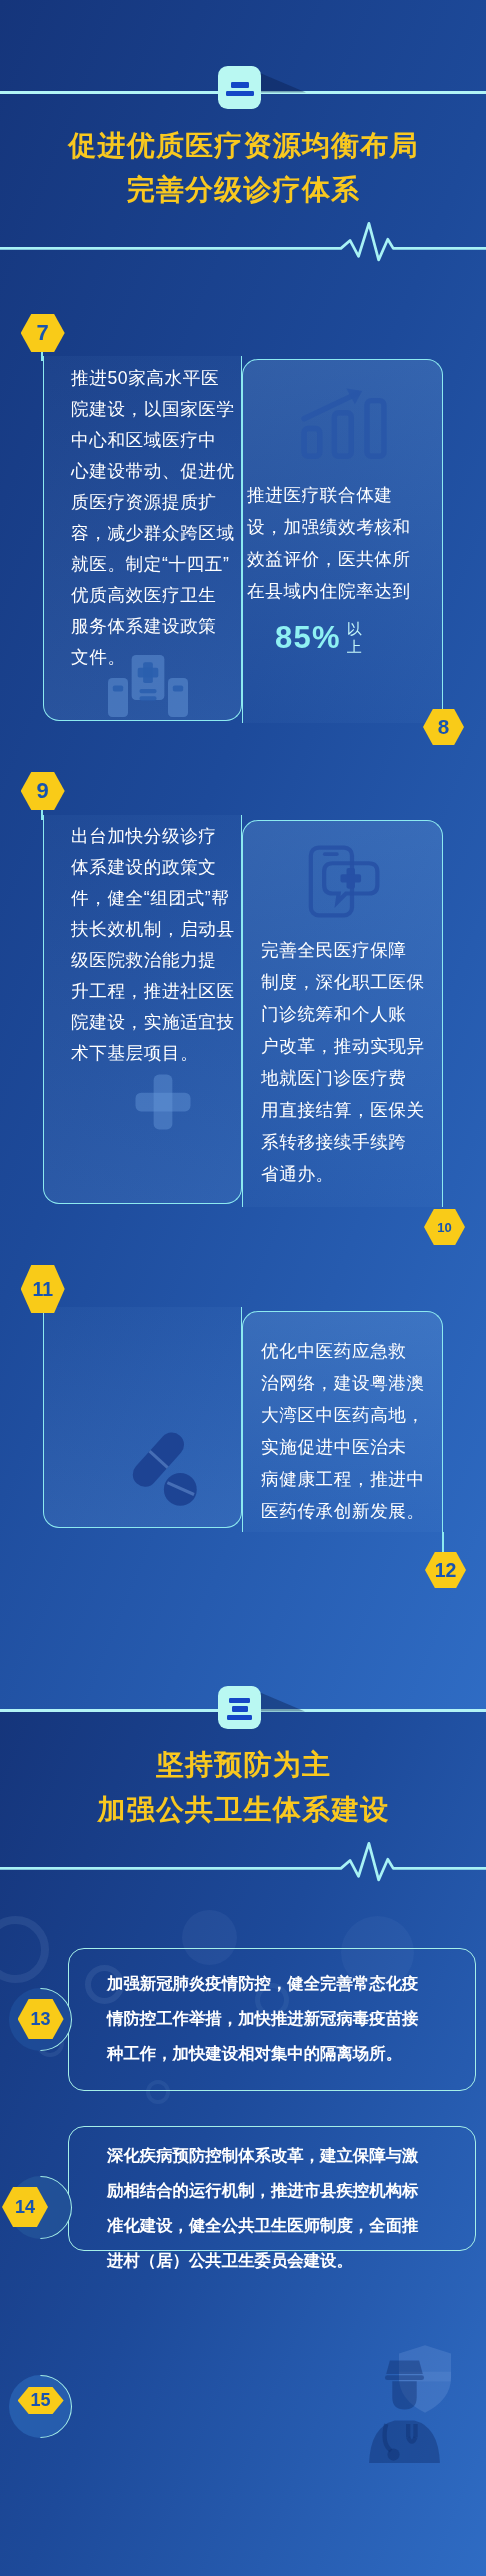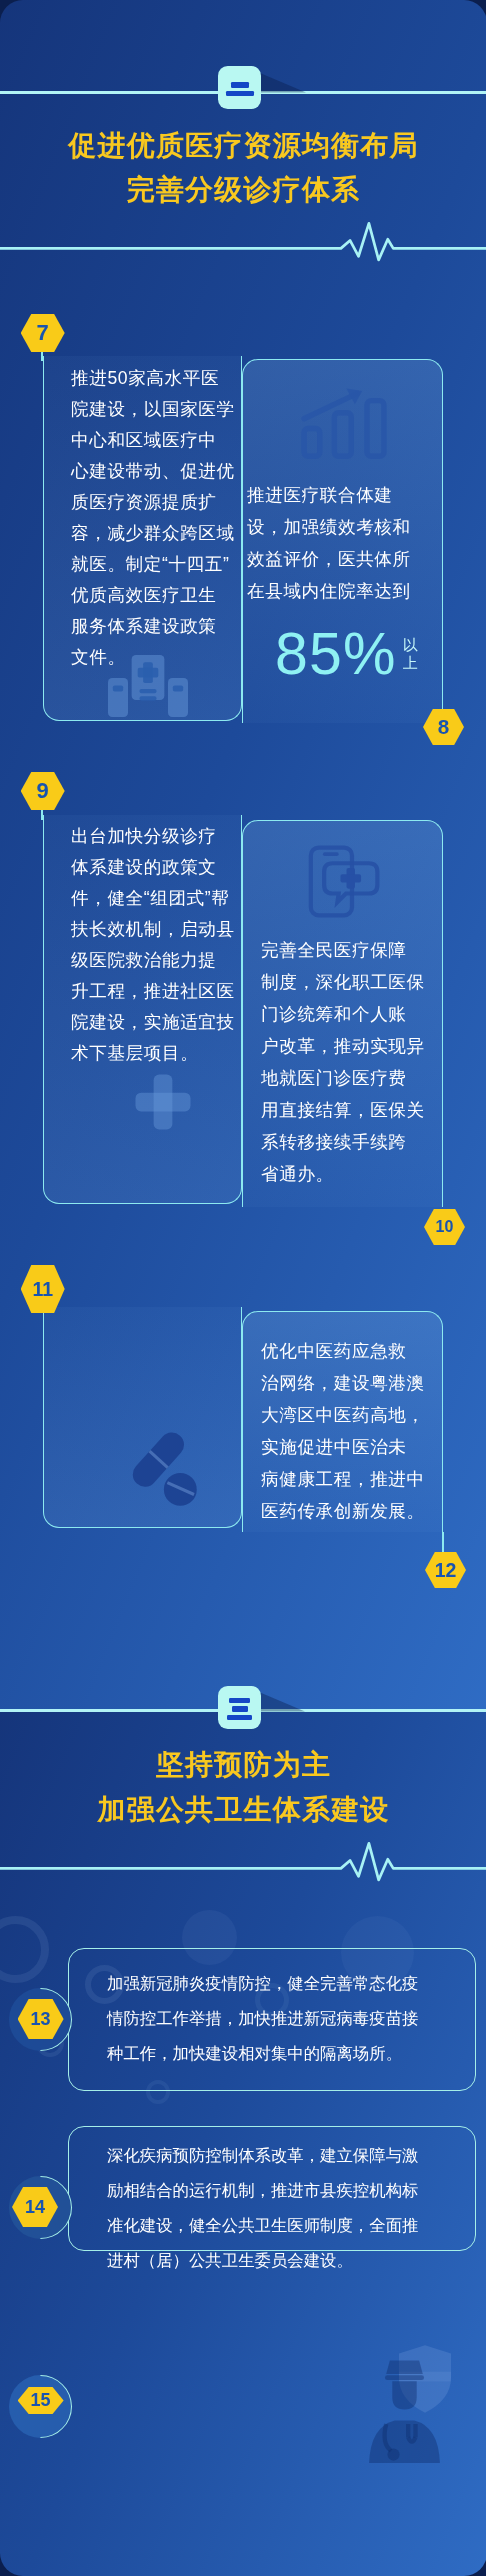--- a/index.html
+++ b/index.html
@@ -1,20 +1,19 @@
 <!DOCTYPE html>
 <html style="font-size:9.7px"><head>
 <meta charset="utf-8">
 <style>
   * { margin:0; padding:0; box-sizing:border-box; }
   body { background:#0b1f4e; }
   .poster {
     position:relative; width:487px; height:2576px; overflow:hidden;
     font-family:"Liberation Sans", sans-serif;
-    border-radius:23px;
   }
   .sec { position:absolute; left:0; width:487px;
     background:linear-gradient(112deg,#15357b 0%,#1d4a9a 45%,#2f6cc4 100%); }
   #sec-top { top:0; height:1710px; }
   #sec-bottom { top:1710px; height:866px; }
 
   .hline { position:absolute; left:0; width:487px; height:3px; background:#b2f4f6; }
 
   .badge-sq { position:absolute; width:43px; height:43px; border-radius:9.7px;
     background:#b9f8f2; display:flex; flex-direction:column; justify-content:center; }
@@ -38,25 +37,25 @@
     border:1.8px solid #8deaf0; border-top:none; border-radius:0 0 16px 16px;
     background:linear-gradient(180deg,rgba(130,185,242,.05),rgba(130,185,242,.14)); }
   .card-r { position:absolute; left:242px; width:201px;
     border:1.8px solid #8deaf0; border-bottom:none; border-radius:16px 16px 0 0;
     background:linear-gradient(180deg,rgba(140,195,246,.20),rgba(140,195,246,.04)); }
   .card-o { position:absolute; left:68px; width:408px;
     border:1.8px solid #a5efe8; border-radius:16px; }
 
   .card-text { position:absolute; white-space:pre; color:#ffffff;
     font-size:17.6px; line-height:31px; letter-spacing:0.6px; }
-  .card-o .card-text { font-size:16.4px; line-height:35px; letter-spacing:0; }
+  .card-o .card-text { font-size:16.4px; line-height:35px; letter-spacing:0;font-weight:bold; }
   .icon-c { position:absolute; }
 
   .stat { position:absolute; display:flex; align-items:center; }
-  .stat-value { font-size:59px; color:#8ff1f3; letter-spacing:1.2px; }
+  .stat-value { font-size:31px; color:#8ff1f3; letter-spacing:1.2px;font-weight:bold; }
   .stat-suffix { font-size:15px; line-height:18px; color:#c6f7f9;
     white-space:pre; margin-left:6px; }
 
   .notch { position:absolute; width:63px; height:63px; border-radius:50%;
     border:1.8px solid transparent; border-right-color:#a5efe8; border-bottom-color:#a5efe8;
     transform:rotate(-45deg); }
   .ring { position:absolute; border-radius:50%; }
 </style>
 </head>
 <body>
@@ -170,21 +169,21 @@
     </svg>
     <div class="card-text" style="left:18px;top:113px;line-height:32px">完善全民医疗保障
 制度，深化职工医保
 门诊统筹和个人账
 户改革，推动实现异
 地就医门诊医疗费
 用直接结算，医保关
 系转移接续手续跨
 省通办。</div>
   </div>
-  <div class="hex" style="left:424px;top:1209px;width:41px;height:36px;font-size:16px">
+  <div class="hex" style="left:424px;top:1209px;width:41px;height:36px;font-size:13px">
     <span>10</span>
   </div>
 
   <div class="conn" style="left:41px;top:1292px;height:18px"></div>
   <div class="card-l" style="top:1307px;height:221px">
     <svg class="icon-c" style="left:84px;top:119px" width="73" height="83" viewBox="0 0 120 136">
       <g transform="rotate(42 50 55)">
         <rect x="30" y="2" width="40" height="106" rx="20" fill="rgba(25,60,140,0.8)"></rect>
         <rect x="30" y="52" width="40" height="5" fill="rgba(75,115,185,0.9)"></rect>
       </g>
@@ -258,21 +257,21 @@
     <span>13</span>
   </div>
 
   <div class="card-o" style="top:2126px;height:125px">
     <div class="card-text" style="left:38px;top:11px">深化疾病预防控制体系改革，建立保障与激
 励相结合的运行机制，推进市县疾控机构标
 准化建设，健全公共卫生医师制度，全面推
 进村（居）公共卫生委员会建设。</div>
   </div>
   <div class="notch" style="left:9px;top:2176px;background:#215097"></div>
-  <div class="hex" style="left:12px;top:2187px;width:46px;height:40px;font-size:18px">
+  <div class="hex" style="left:2px;top:2187px;width:46px;height:40px;font-size:18px">
     <span>14</span>
   </div>
 
   <div class="notch" style="left:9px;top:2375px;background:#265dad"></div>
   <div class="hex" style="left:17.6px;top:2387px;width:46px;height:27px;font-size:18px">
     <span>15</span>
   </div>
 
 </div>
 

